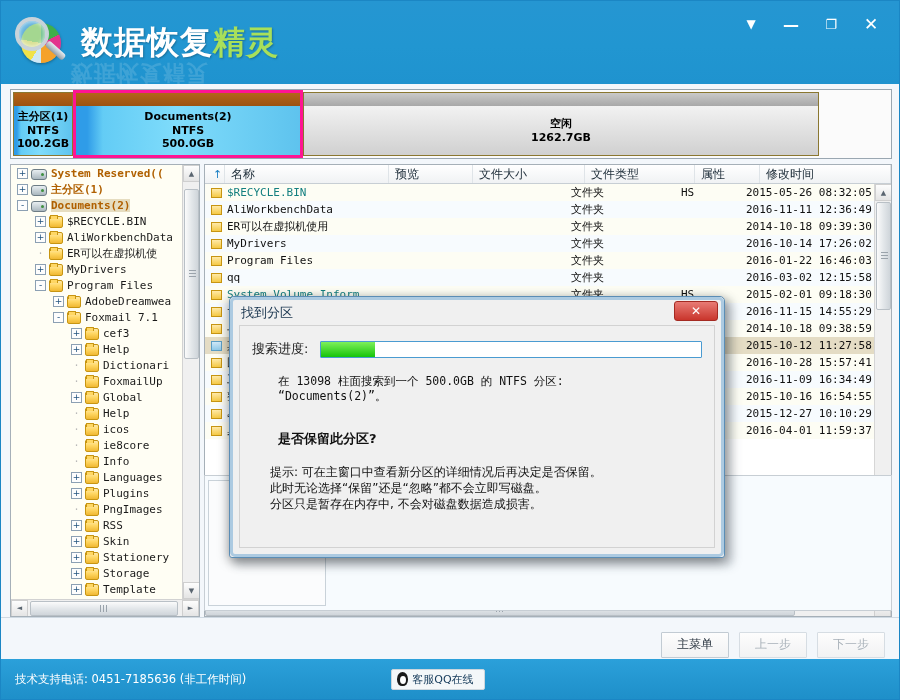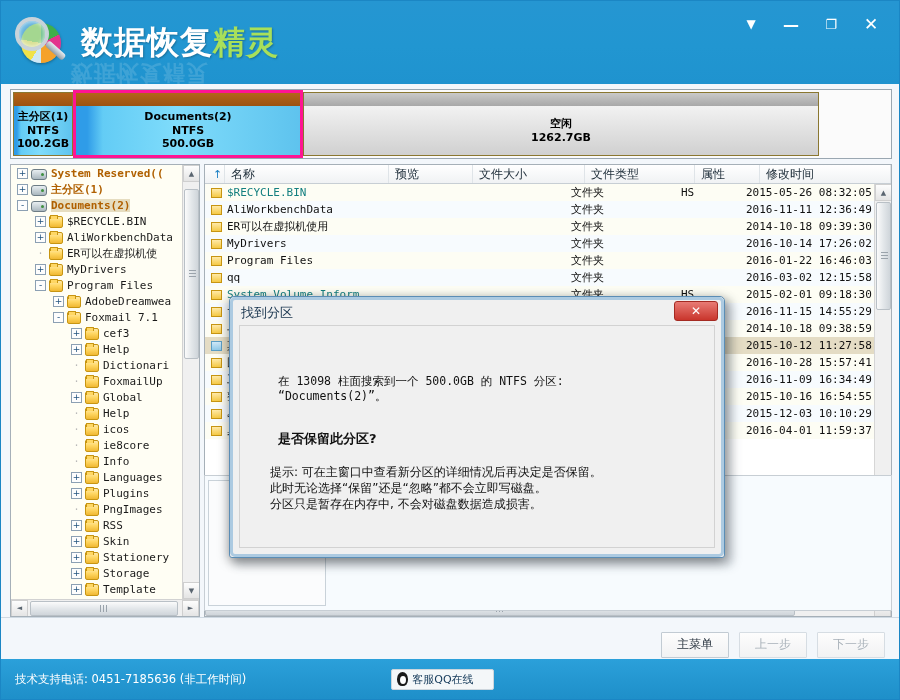--- a/index.html
+++ b/index.html
@@ -214,21 +214,21 @@
   
   .statusbar {
     position: absolute; left: 0; bottom: 0; width: 898px; height: 40px;
     background: linear-gradient(180deg,#2ba0da,#1e8fc9); color: #ffffff;
     display: flex; align-items: center; font-size: 11.5px;
   }
   .st-left { margin-left: 14px; }
   .qq-btn {
     margin-left: 145px; display: flex; align-items: center; gap: 3px;
     background: #f4f7f9; border: 1px solid #cdd6dd; color: #153a5a;
-    padding: 2px 19px 2px 4px; border-radius: 2px; font-size: 11px; cursor: pointer;
+    padding: 2px 10px 2px 4px; border-radius: 2px; font-size: 11px; cursor: pointer;
   }
   .qq-peng { position: relative; width: 13px; height: 14px; }
   .qq-peng::before {
     content:""; position:absolute; left:1px; top:0; width:11px; height:14px; border-radius:50% 50% 45% 45%;
     background: #1a1a1a;
   }
   .qq-peng::after {
     content:""; position:absolute; left:3.5px; top:4px; width:6px; height:8px; border-radius:50%;
     background: #ffffff;
   }
@@ -658,21 +658,21 @@
           </div>
           <div class="row even">
             <div class="cell-name">
               <span class="fico"></span>
               <span class="">易</span>
             </div>
             <div class="cell-prev"></div>
             <div class="cell-size"></div>
             <div class="cell-type">文件夹</div>
             <div class="cell-attr"></div>
-            <div class="cell-time">2015-12-03 10:10:29</div>
+            <div class="cell-time">2015-12-27 10:10:29</div>
           </div>
           <div class="row odd">
             <div class="cell-name">
               <span class="fico"></span>
               <span class="">桌</span>
             </div>
             <div class="cell-prev"></div>
             <div class="cell-size"></div>
             <div class="cell-type">文件夹</div>
             <div class="cell-attr"></div>
@@ -717,20 +717,26 @@
       <span>客服QQ在线</span>
     </div>
   </div>
 
   <div class="dlg-shadow"></div>
   <div class="dialog">
     <div class="dlg-title">找到分区</div>
     <div class="dlg-close">✕</div>
     <div class="dlg-frame"></div>
     <div class="dlg-body">
+      <div class="prog-row">
+        <span class="prog-label">搜索进度:</span>
+        <div class="prog-track">
+          <div class="prog-fill" id="prog-fill" style="width: 14%;"></div>
+        </div>
+      </div>
       <div class="dlg-msg">在 13098 柱面搜索到一个 500.0GB 的 NTFS 分区:
 “Documents(2)”。</div>
       <div class="dlg-q">是否保留此分区?</div>
       <div class="dlg-tips">提示: 可在主窗口中查看新分区的详细情况后再决定是否保留。
 此时无论选择“保留”还是“忽略”都不会立即写磁盘。
 分区只是暂存在内存中, 不会对磁盘数据造成损害。</div>
     </div>
   </div>
 </div>
 

